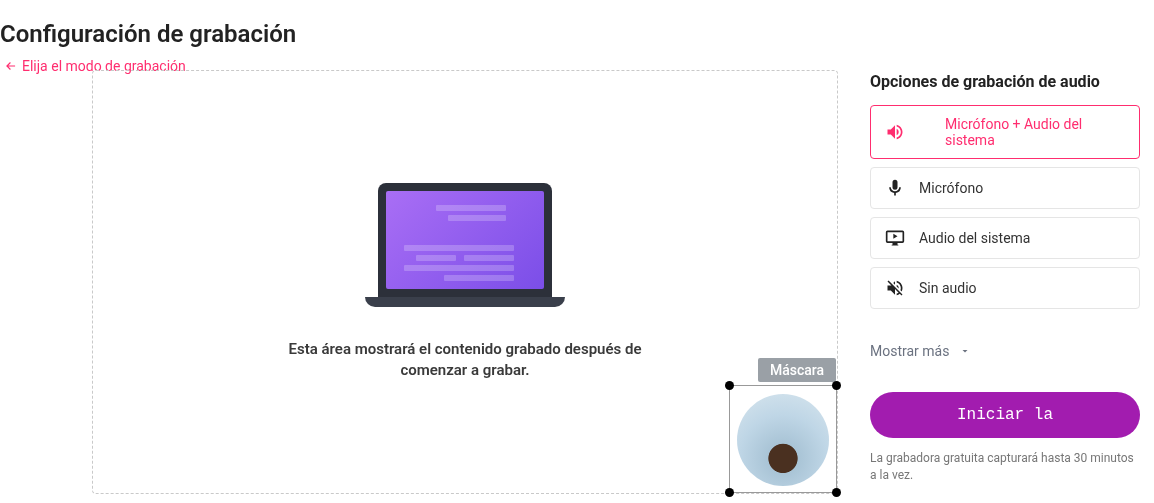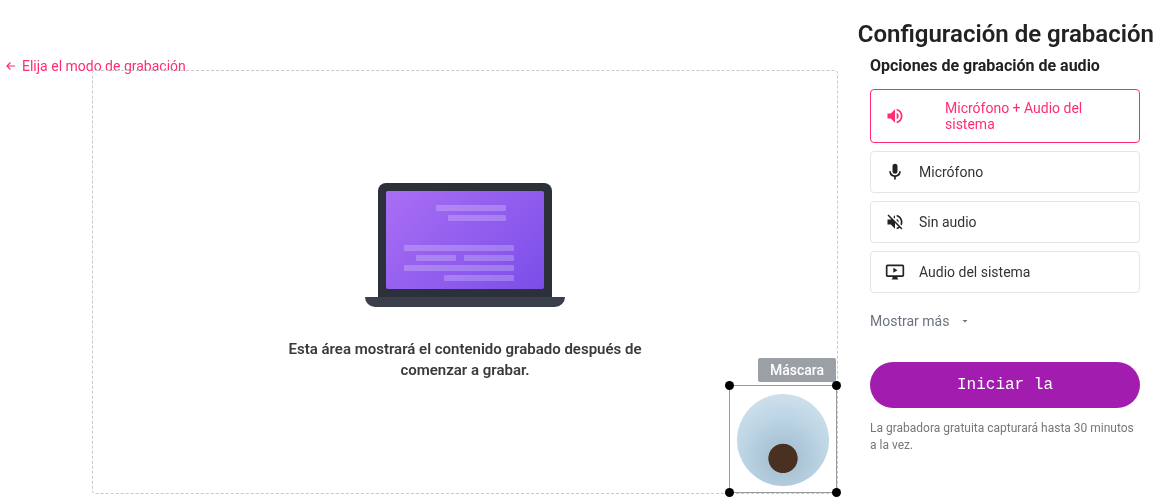--- a/index.html
+++ b/index.html
@@ -23,21 +23,21 @@
     font-size: 14px;
     cursor: pointer;
     margin-top: 28px;
   }
   .back-link svg { width: 14px; height: 14px; }
   .page-title {
     position: absolute;
     top: 20px;
     left: 0;
     width: 100%;
-    text-align: right;
+    text-align: left;
     font-size: 24px;
     font-weight: 600;
     color: #222;
   }
   .preview-area {
     position: absolute;
     top: 70px;
     left: 92px;
     width: 746px;
     height: 424px;
@@ -128,21 +128,21 @@
     right: 0;
     background: #9aa0a6;
     color: #fff;
     font-size: 14px;
     padding: 4px 12px;
     border-radius: 2px;
     font-weight: 500;
   }
   .sidebar {
     position: absolute;
-    top: 56px;
+    top: 72px;
     left: 870px;
     width: 270px;
   }
   .sidebar-title {
     font-size: 16px;
     font-weight: 700;
     color: #222;
     margin-bottom: 14px;
   }
   .option {
@@ -159,21 +159,21 @@
     background: #fff;
   }
   .option.selected {
     border-color: #ff2d6f;
     color: #ff2d6f;
     gap: 40px;
   }
   .option.selected svg { fill: #ff2d6f; }
   .option svg { width: 20px; height: 20px; fill: #222; flex-shrink: 0; }
   .show-more {
-    margin-top: 20px;
+    margin-top: 34px;
     display: flex;
     align-items: center;
     gap: 10px;
     color: #6b7280;
     font-size: 14px;
     cursor: pointer;
   }
   .show-more svg { width: 12px; height: 12px; fill: #6b7280; }
   .start-button {
     margin-top: 33px;
@@ -247,30 +247,30 @@
 
   <div class="option">
     <svg viewBox="0 0 24 24">
         <path d="M12 14a3 3 0 0 0 3-3V5a3 3 0 0 0-6 0v6a3 3 0 0 0 3 3zm5-3a5 5 0 0 1-10 0H5a7 7 0 0 0 6 6.9V21h2v-3.1A7 7 0 0 0 19 11h-2z"></path>
       </svg>
     <span>Micrófono</span>
   </div>
 
   <div class="option">
     <svg viewBox="0 0 24 24">
+        <path d="M21 3H3a2 2 0 0 0-2 2v11a2 2 0 0 0 2 2h6v2H8v1h8v-1h-1v-2h6a2 2 0 0 0 2-2V5a2 2 0 0 0-2-2zm0 13H3V5h18v11zM10 7v6l5-3-5-3z"></path>
+      </svg>
+    <span>Audio del sistema</span>
+  </div>
+
+  <div class="option">
+    <svg viewBox="0 0 24 24">
         <path d="M16.5 12a4.5 4.5 0 0 0-2.5-4v2.2l2.4 2.4c.1-.2.1-.4.1-.6zM19 12c0 .9-.2 1.8-.5 2.6l1.5 1.5A8.9 8.9 0 0 0 21 12c0-4.3-3-7.9-7-8.8v2.1c2.9.9 5 3.5 5 6.7zM4.3 3 3 4.3 7.7 9H3v6h4l5 5v-6.7l4.3 4.3c-.7.5-1.5.9-2.3 1.1v2.1c1.4-.3 2.7-.9 3.8-1.8L19.7 21 21 19.7 4.3 3zM12 4 9.9 6.1 12 8.2V4z"></path>
       </svg>
     <span>Sin audio</span>
-  </div>
-
-  <div class="option">
-    <svg viewBox="0 0 24 24">
-        <path d="M21 3H3a2 2 0 0 0-2 2v11a2 2 0 0 0 2 2h6v2H8v1h8v-1h-1v-2h6a2 2 0 0 0 2-2V5a2 2 0 0 0-2-2zm0 13H3V5h18v11zM10 7v6l5-3-5-3z"></path>
-      </svg>
-    <span>Audio del sistema</span>
   </div>
 
   <div class="show-more">
     <span>Mostrar más</span>
     <svg viewBox="0 0 24 24">
         <path d="M7 10l5 5 5-5z"></path>
       </svg>
   </div>
 
   <button class="start-button">Iniciar la</button>

